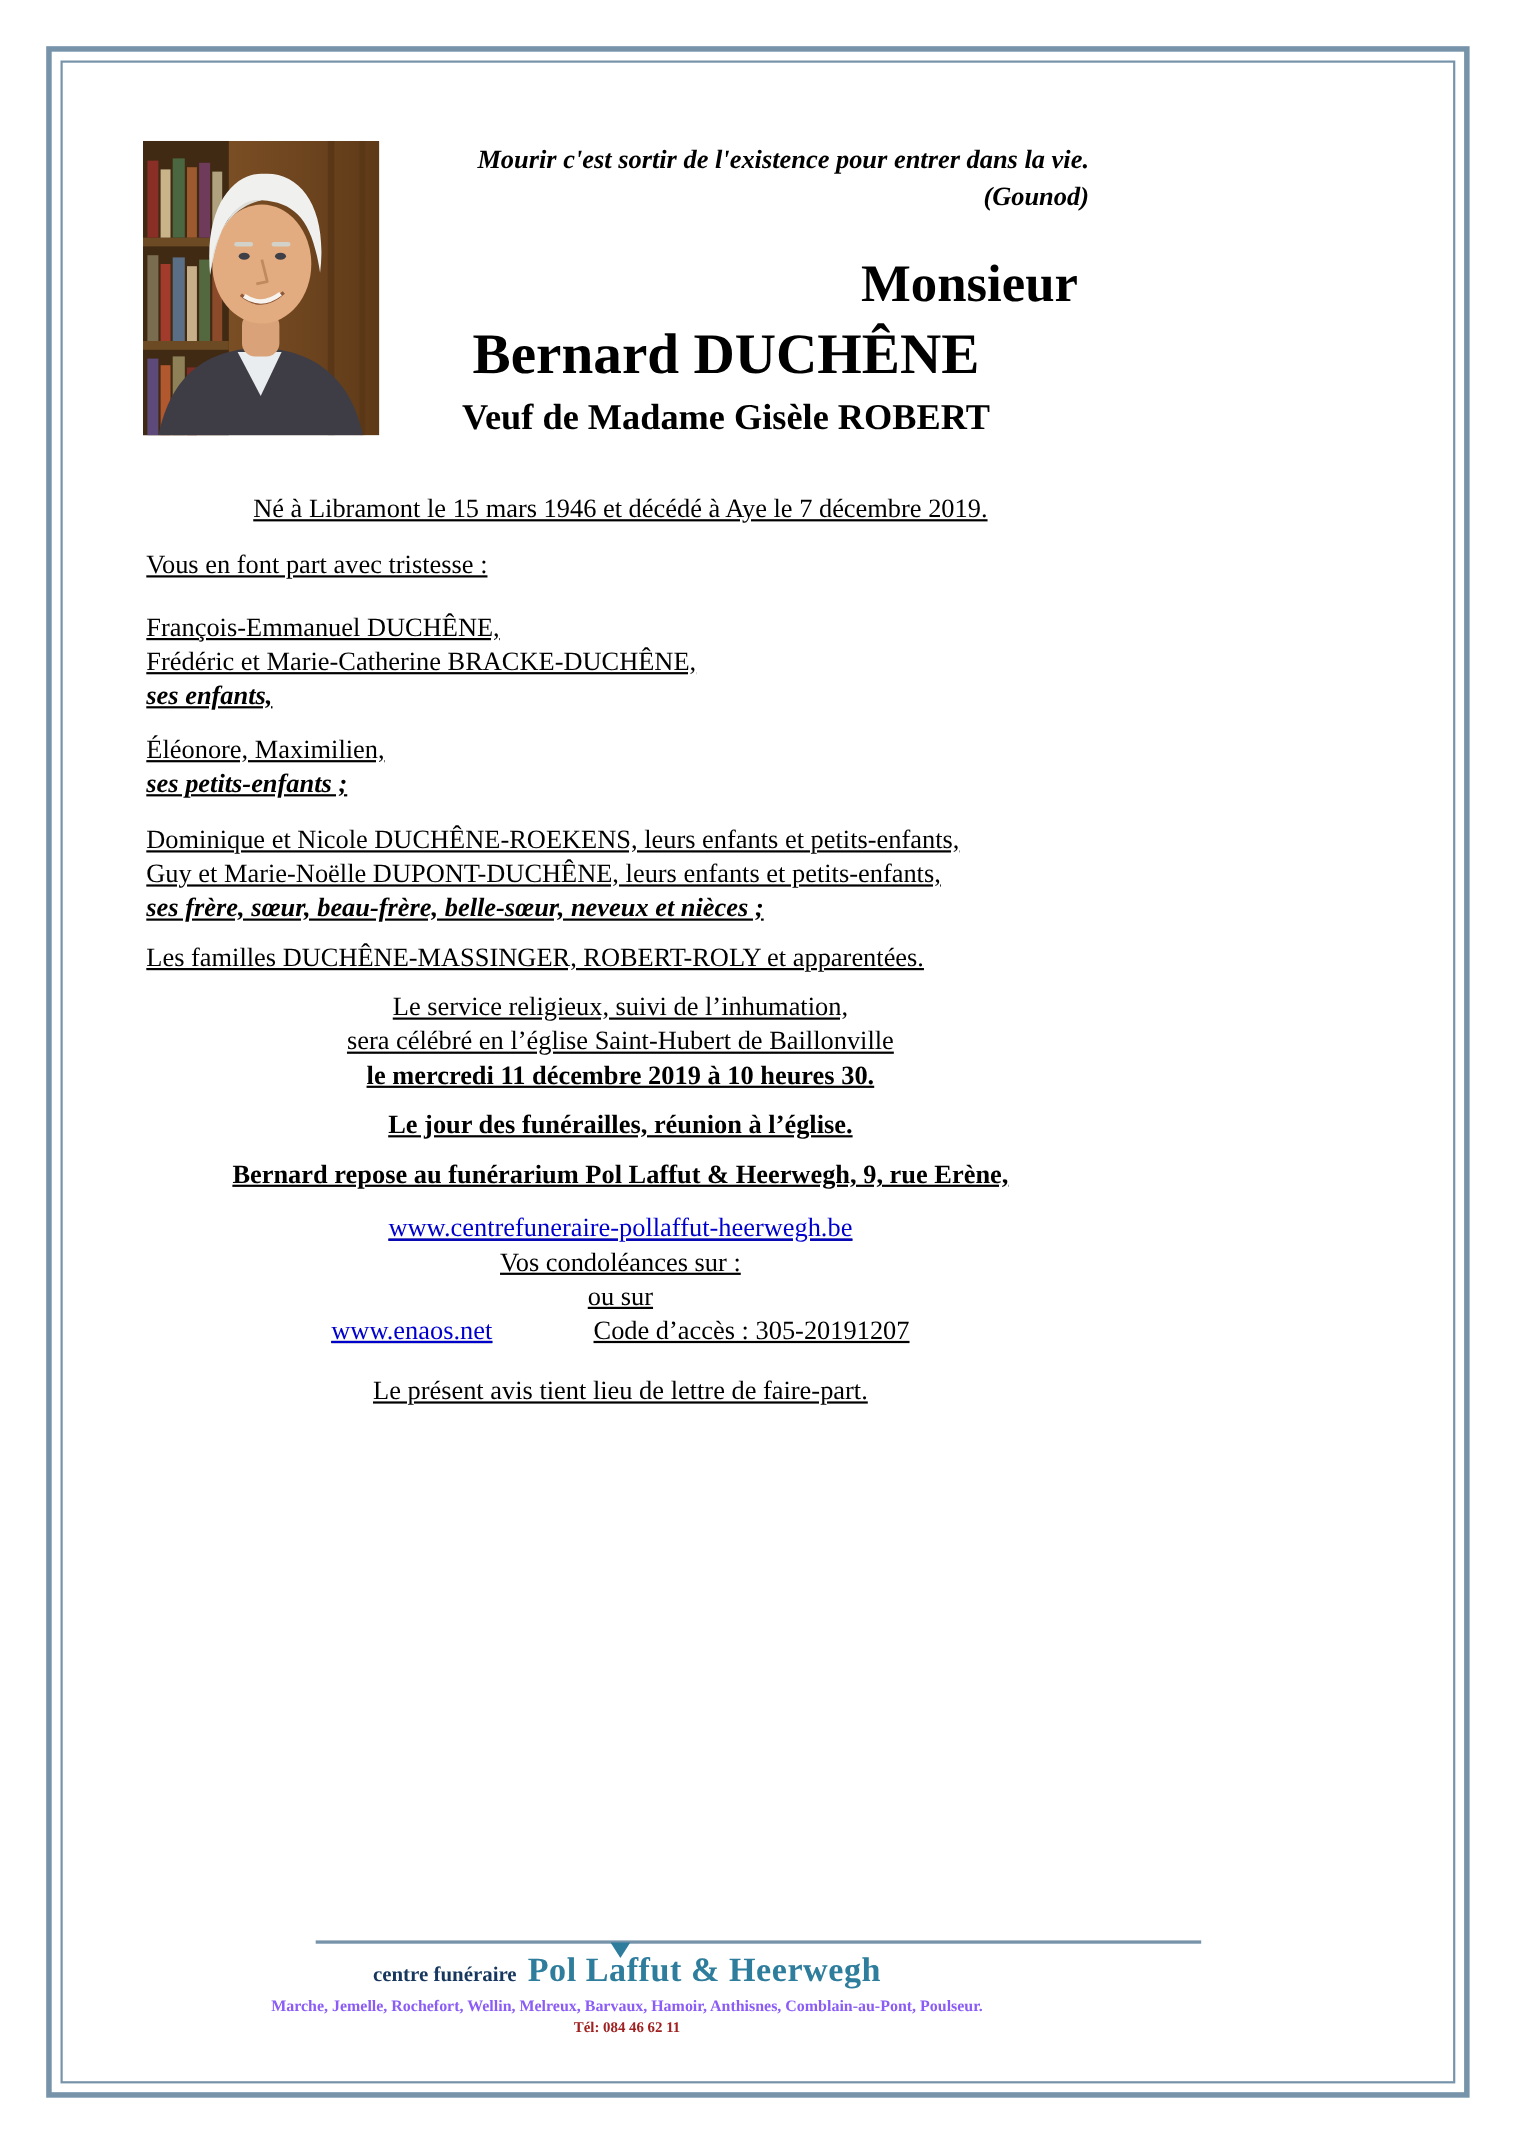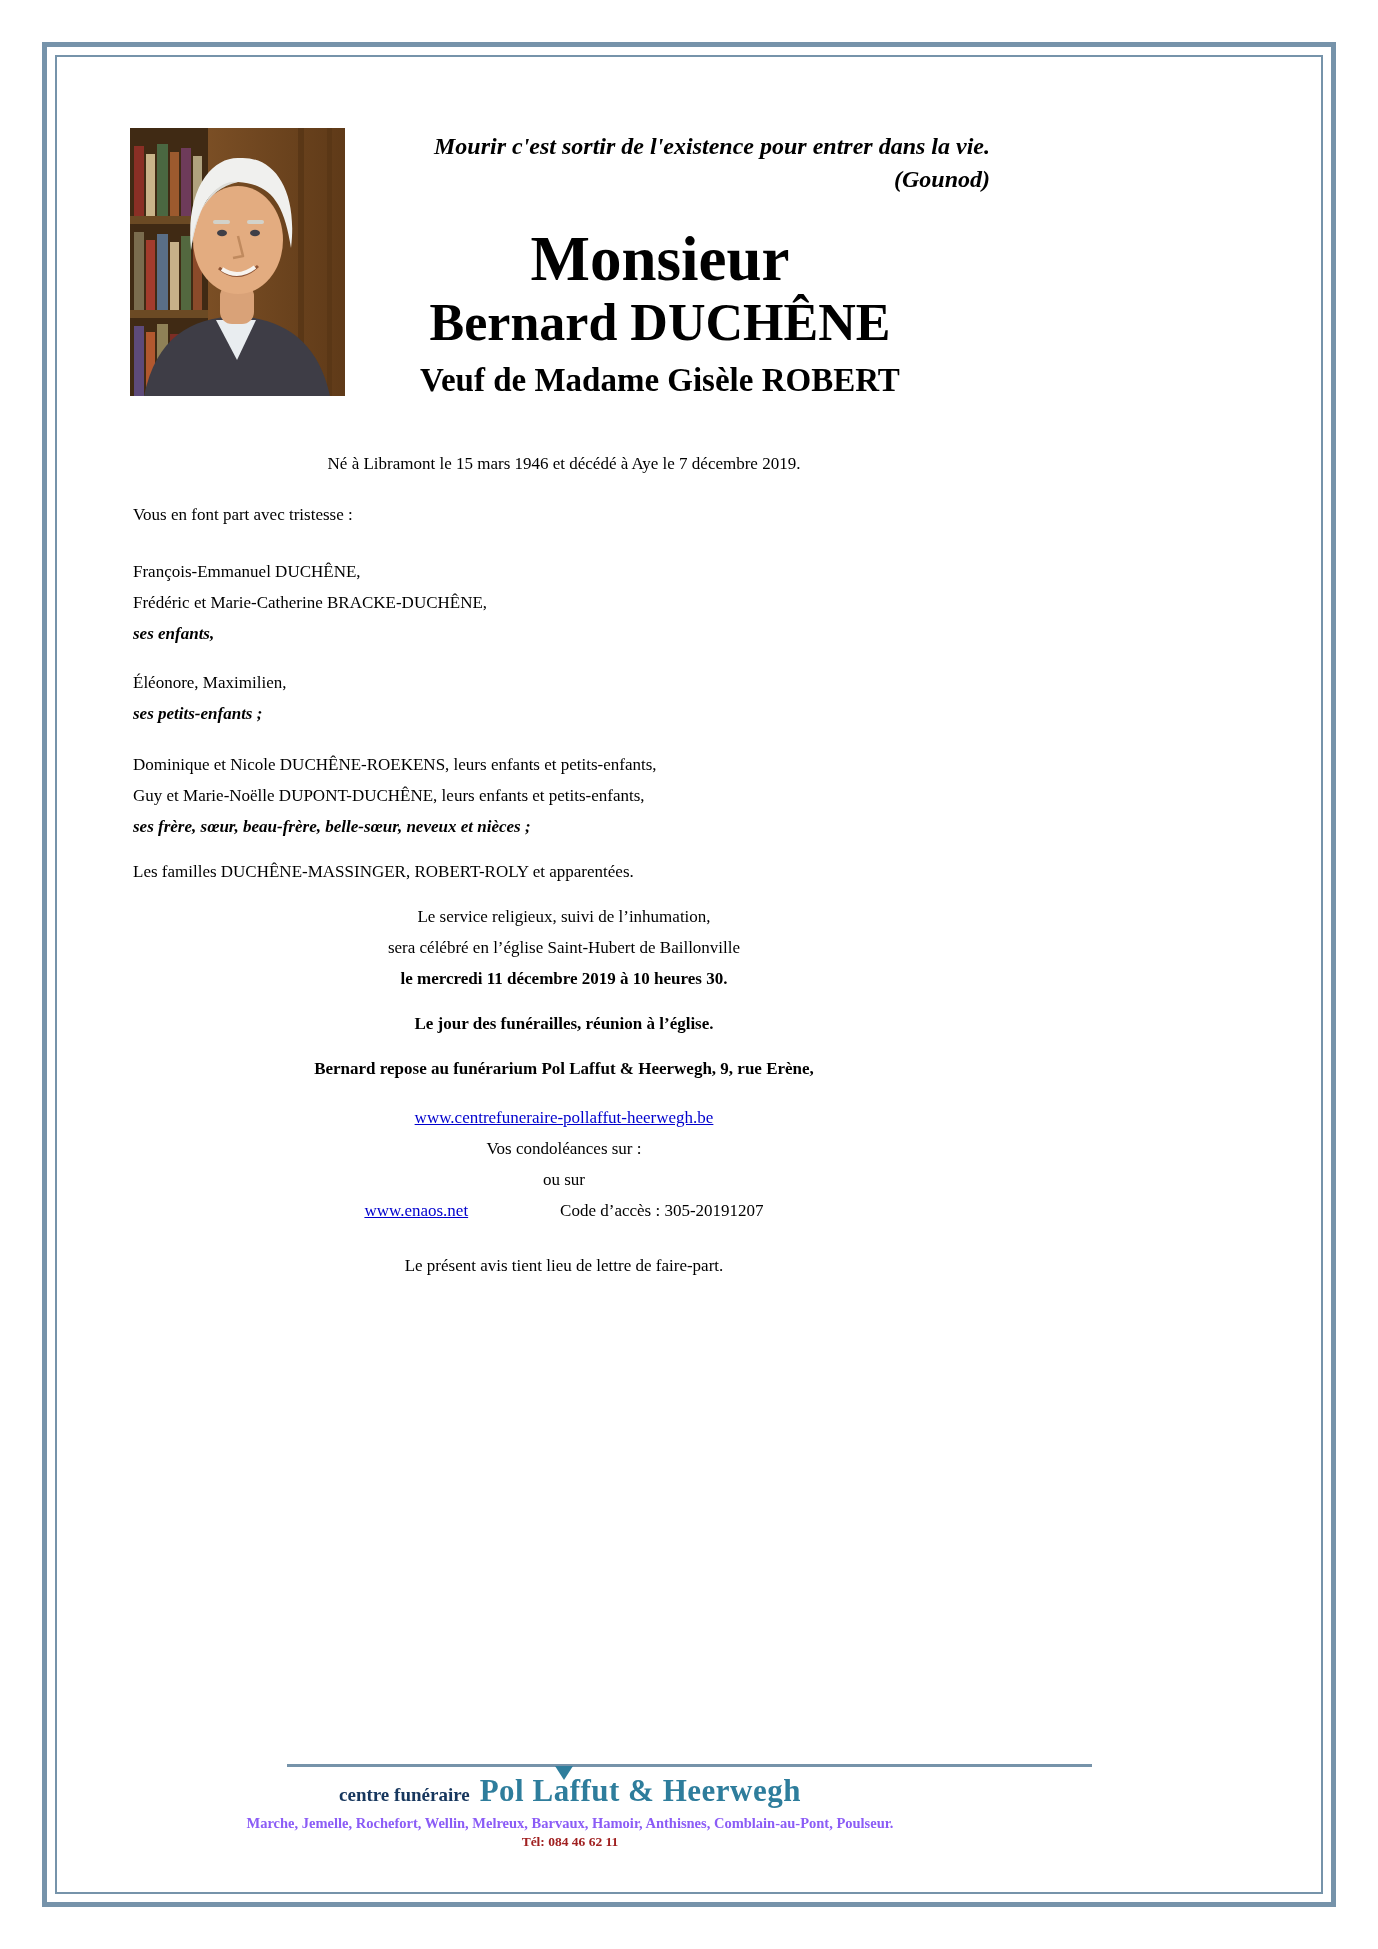--- a/index.html
+++ b/index.html
@@ -37,28 +37,28 @@
     text-align:right;
     font-size:24px; font-weight:bold; font-style:italic;
     line-height:33px;
   }
 
   
   .title-block {
     position:absolute; left:340px; top:228px; width:640px;
     text-align:center;
   }
-  .title-monsieur { font-size:63px; font-weight:bold; line-height:62px; }
+  .title-monsieur { font-size:48px; font-weight:bold; line-height:62px;text-align:right; }
   .title-name     { font-size:52px; font-weight:bold; line-height:66px; }
   .title-sub      { font-size:33px; font-weight:bold; line-height:48px; }
 
   
   .body-col {
     position:absolute; left:133px; top:448px; width:862px;
-    font-size:17px; line-height:31px;
+    font-size:24px; line-height:31px;text-decoration:underline;
   }
   .c  { text-align:center; }
   .r  { text-align:left; }
   .rel { font-weight:bold; font-style:italic; }
   .b  { font-weight:bold; }
   .nowrap { white-space:nowrap; }
 
   .mb-sm { margin-bottom:14px; }
   .mb-md { margin-bottom:18px; }
   .mb-lg { margin-bottom:20px; }

